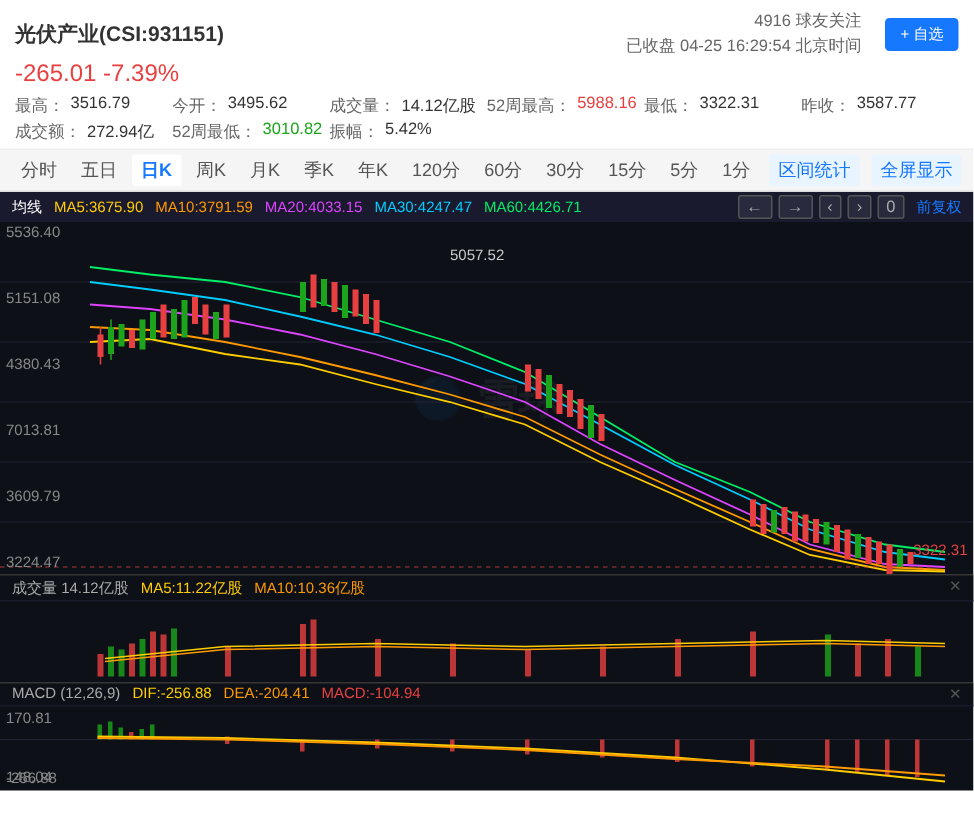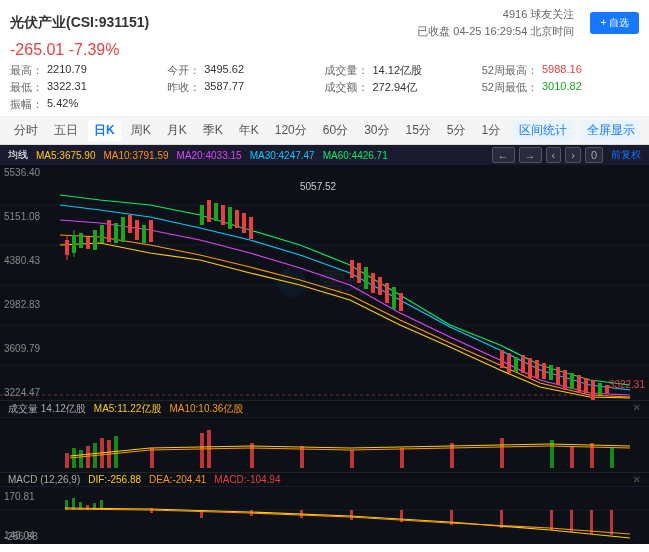--- a/index.html
+++ b/index.html
@@ -6,21 +6,21 @@
     body { background: #fff; font-family: Arial, sans-serif; width: 649px; height: 552px; overflow: hidden; font-size: 12px; color: #333; }
     
     
     .header { background: #fff; padding: 6px 10px 4px; border-bottom: 1px solid #eee; }
     .header-top { display: flex; align-items: center; justify-content: space-between; }
     .stock-title { font-size: 14px; font-weight: bold; color: #333; }
     .add-watchlist-btn { background: #1677ff; color: #fff; border: none; border-radius: 3px; padding: 4px 10px; font-size: 10px; cursor: pointer; display: flex; align-items: center; gap: 4px; }
     .price-row { display: flex; align-items: baseline; gap: 8px; margin-top: 2px; }
     .main-price { font-size: 28px; font-weight: bold; color: #e84040; }
     .price-change { font-size: 16px; color: #e84040; }
-    .info-grid { display: grid; grid-template-columns: repeat(4, 1fr); gap: 2px 0; margin-top: 4px; font-size: 11px; }
+    .info-grid { display: grid; grid-template-columns: repeat(6, 1fr); gap: 2px 0; margin-top: 4px; font-size: 11px; }
     .info-item { display: flex; gap: 4px; }
     .info-label { color: #666; }
     .info-value { color: #333; }
     .info-value.red { color: #e84040; }
     .info-value.green { color: #1ca51c; }
     .right-info { text-align: right; font-size: 11px; color: #666; line-height: 1.5; }
     
     
     .tabs-bar { display: flex; align-items: center; background: #f5f5f5; padding: 3px 8px; border-bottom: 1px solid #ddd; gap: 4px; }
     .tab-item { padding: 2px 6px; font-size: 12px; cursor: pointer; color: #555; border-radius: 2px; }
@@ -53,21 +53,21 @@
     </div>
   </div>
   <div class="price-row">
     <span class="price-change">
       <span>-265.01</span>&nbsp;<span>-7.39%</span>
     </span>
   </div>
   <div class="info-grid">
     <div class="info-item">
         <span class="info-label">最高：</span>
-        <span class="info-value">2210.79</span>
+        <span class="info-value">3516.79</span>
       </div>
     <div class="info-item">
         <span class="info-label">今开：</span>
         <span class="info-value">3495.62</span>
       </div>
     <div class="info-item">
         <span class="info-label">成交量：</span>
         <span class="info-value">14.12亿股</span>
       </div>
     <div class="info-item">
@@ -135,21 +135,21 @@
       <span style="color:#1677ff; font-size:10px; cursor:pointer; margin-left:4px;">前复权</span>
     </div>
   </div>
 
   <div class="main-chart" style="position:relative;">
 
     <div style="position:absolute; left:4px; top:0; height:100%; display:flex; flex-direction:column; justify-content:space-between; font-size:10px; color:#888; padding:2px 0; z-index:5;">
       <span>5536.40</span>
       <span>5151.08</span>
       <span>4380.43</span>
-      <span>2982.83</span>
+      <span>7013.81</span>
       <span>3609.79</span>
       <span>3224.47</span>
     </div>
 
     <div style="position:absolute; right:4px; bottom:10px; font-size:10px; color:#e84040; z-index:5;">3322.31</div>
 
     <div class="watermark">🔵 雪球</div>
 
     <svg width="649" height="235" style="position:absolute;top:0;left:0;">
 

